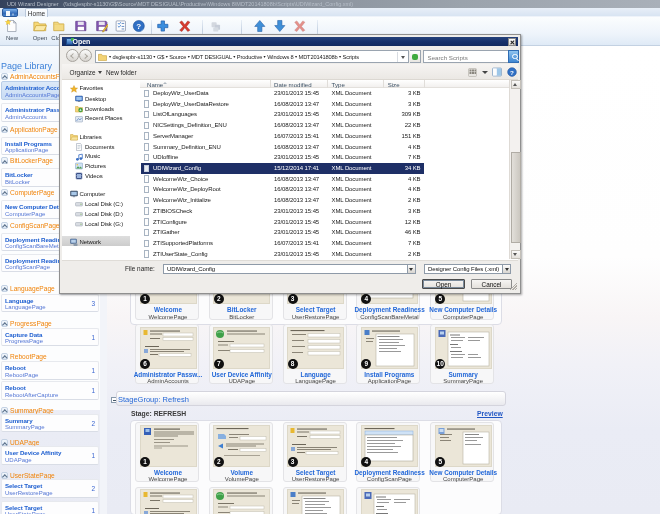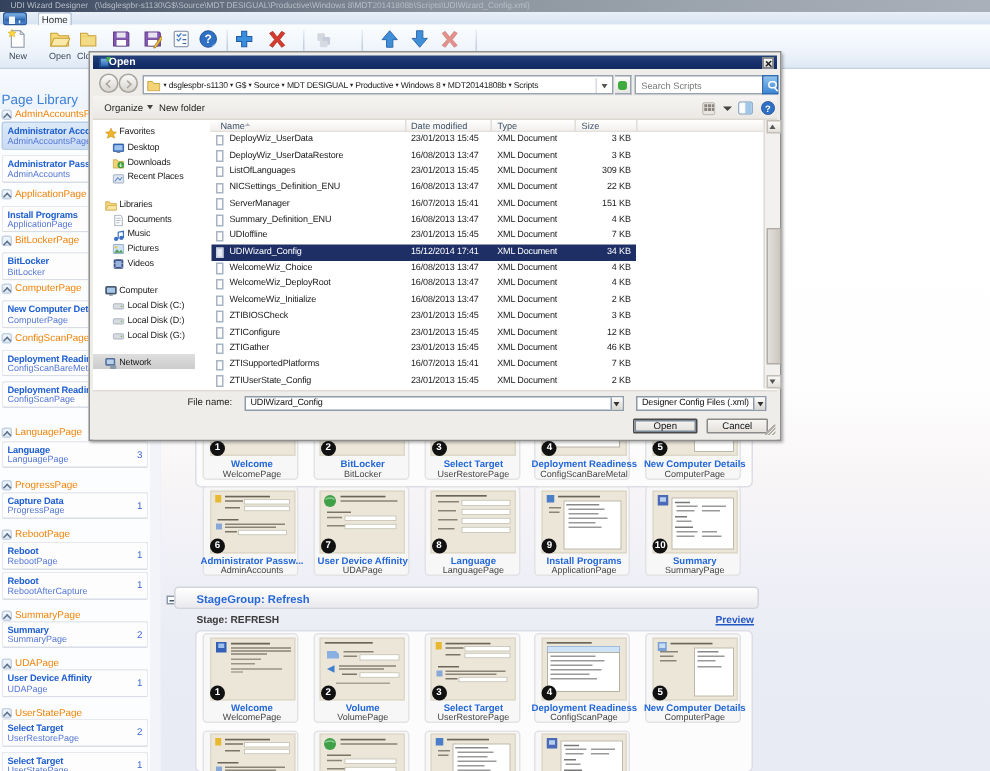--- a/index.html
+++ b/index.html
@@ -23,40 +23,40 @@
 #ribbon { left:0; top:17px; width:660px; height:29px; background:linear-gradient(#fbfdfe, #eef4fb 60%, #dfeaf6); border-bottom:1px solid #c3d1e2; }
 .ricon { position:absolute; top:2px; width:16px; height:15px; }
 .rlabel { position:absolute; top:18px; font-size:6px; color:#3f4a58; width:30px; text-align:center; }
 .rsep { position:absolute; top:3px; width:1px; height:22px; background:linear-gradient(#e7eef7,#c2cfdf,#e7eef7); }
 
 
 #mainarea { left:0; top:46px; width:660px; height:468px;
   background:linear-gradient(#ffffff 0, #fefefe 45%, #f8f5f6 58%, #f1f1f7 68%, #eaecf5 82%, #e9ebf4 100%); }
 
 
-#sidebar { position:absolute; left:0; top:0; width:107px; height:468px; background:#fcfdfe; border-right:1px solid #dfe5ee;}
+#sidebar { position:absolute; left:0; top:0; width:107px; height:364px; background:#fcfdfe; border-right:1px solid #dfe5ee;}
 #pagelib { position:absolute; left:0; top:0; width:100px; height:27px; background:linear-gradient(#f8fbfe,#edf3fb); }
 #pagelib span { position:absolute; left:1px; top:14.5px; font-size:9px; color:#3c80d8; }
 .sgroup { position:absolute; left:0; width:100px; height:10px; }
 .sgroup .chev { position:absolute; left:1px; top:0px; width:7px; height:7px; background:linear-gradient(#f3f7fc,#dbe6f3); border:1px solid #c4d2e4; border-radius:2px; }
 .sgroup .chev:after { content:""; position:absolute; left:1.2px; top:2.2px; width:2.6px; height:2.6px; border-left:1px solid #5a6f88; border-top:1px solid #5a6f88; transform:rotate(45deg); }
 .sgroup .gt { position:absolute; left:10px; top:0px; font-size:6.6px; color:#f08308; }
 .scard { position:absolute; left:1px; width:98px; height:18.5px; background:#fdfdfe; border:1px solid #e7e9ee; border-bottom-color:#d9dde6; border-radius:2px; }
 .scard.sel { background:linear-gradient(#dce9f8,#c9dcf4); border-color:#b8cde8; }
 .scard .t1 { position:absolute; left:3px; top:2px; font-size:6.2px; letter-spacing:-0.1px; font-weight:bold; color:#2060d0; white-space:nowrap; }
 .scard .t2 { position:absolute; left:3px; top:9.5px; font-size:6px; color:#5577d5; white-space:nowrap; }
 .scard .num { position:absolute; right:3px; top:5px; font-size:6.5px; color:#3b66d0; }
 #sscroll { position:absolute; left:100px; top:0; width:7px; height:468px; background:#f2f4f9; }
 #sscroll .thumb { position:absolute; left:1px; top:2px; width:5px; height:210px; background:#e0e6f0; border-radius:3px; }
 
 
 #content { position:absolute; left:108px; top:0; width:552px; height:468px; }
 .panel { position:absolute; left:22px; width:372px; background:#fcfcfd; border:1px solid #dcdde6; border-radius:4px; }
 .stagebar { position:absolute; left:8px; width:390px; height:15.5px; background:linear-gradient(#ffffff,#f4f4f6 55%,#e9e9ee); border:1px solid #d4d4dd; border-radius:3px; }
-.stagebar .st { position:absolute; left:14px; top:3px; font-size:7.5px; font-weight:bold; color:#2668d8;text-align:center; }
+.stagebar .st { position:absolute; left:1px; top:3px; font-size:7.5px; font-weight:normal; color:#2668d8;text-align:center; }
 .expbox { position:absolute; width:6px; height:6px; background:#fff; border:1px solid #8899aa; }
 .expbox:after { content:""; position:absolute; left:1px; top:2px; width:3px; height:1px; background:#445566; }
 .stlabel { position:absolute; font-size:6.8px; font-weight:bold; color:#3a3a3a; }
 .preview { position:absolute; font-size:6.8px; font-weight:bold; color:#2257c4; text-decoration:underline; }
 
 
 .card { position:absolute; width:64px; height:60px; background:#f7f7f8; border:1px solid #e3e3e6; border-radius:3px; }
 .card .img { position:absolute; left:3.5px; top:1.5px; width:57px; height:42px; background:#ebe6d8; border:1px solid #ddd8c8; }
 .card .num { position:absolute; left:4px; top:33.5px; width:10px; height:10px; background:#111; border-radius:50%; color:#fff; font-size:6.5px; font-weight:bold; text-align:center; line-height:10px; }
 .card .t1 { position:absolute; left:-3px; top:45.5px; width:70px; text-align:center; font-size:6.4px; font-weight:bold; color:#2368d8; white-space:nowrap; }

